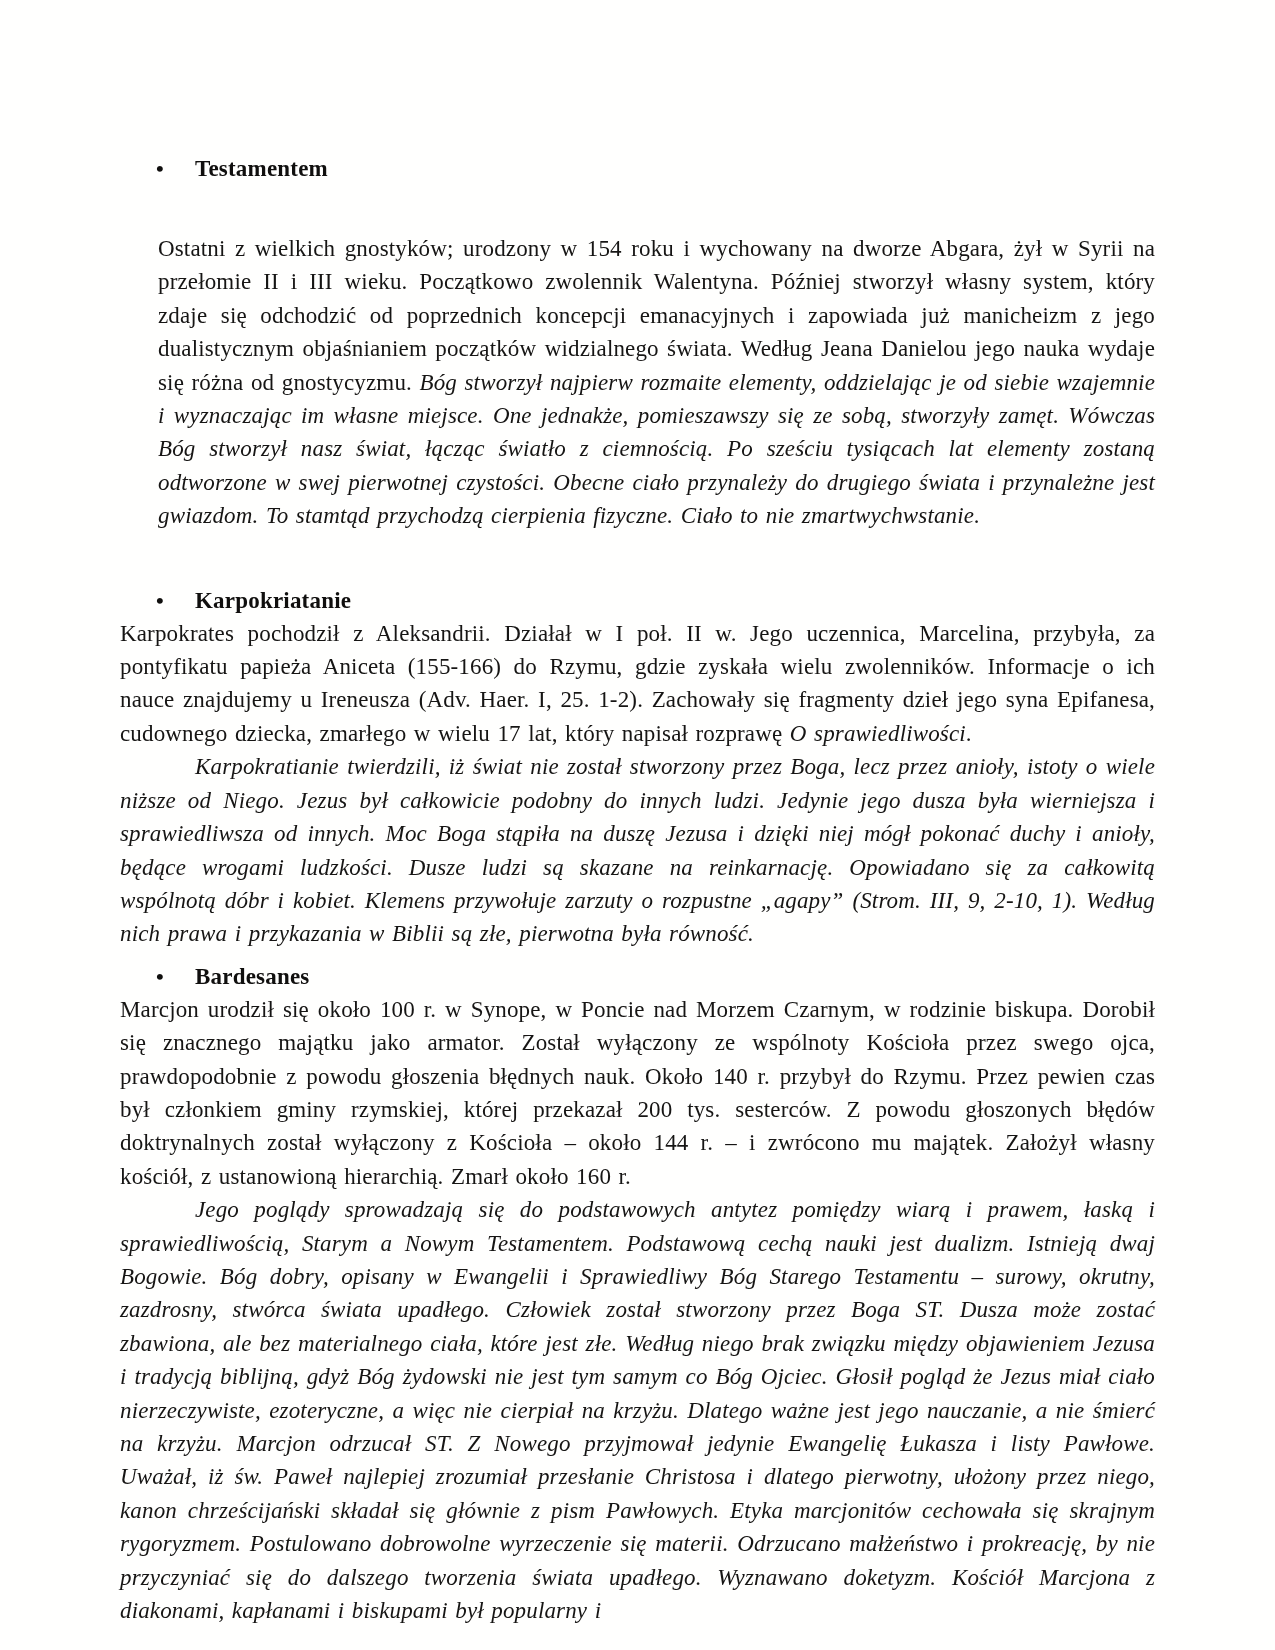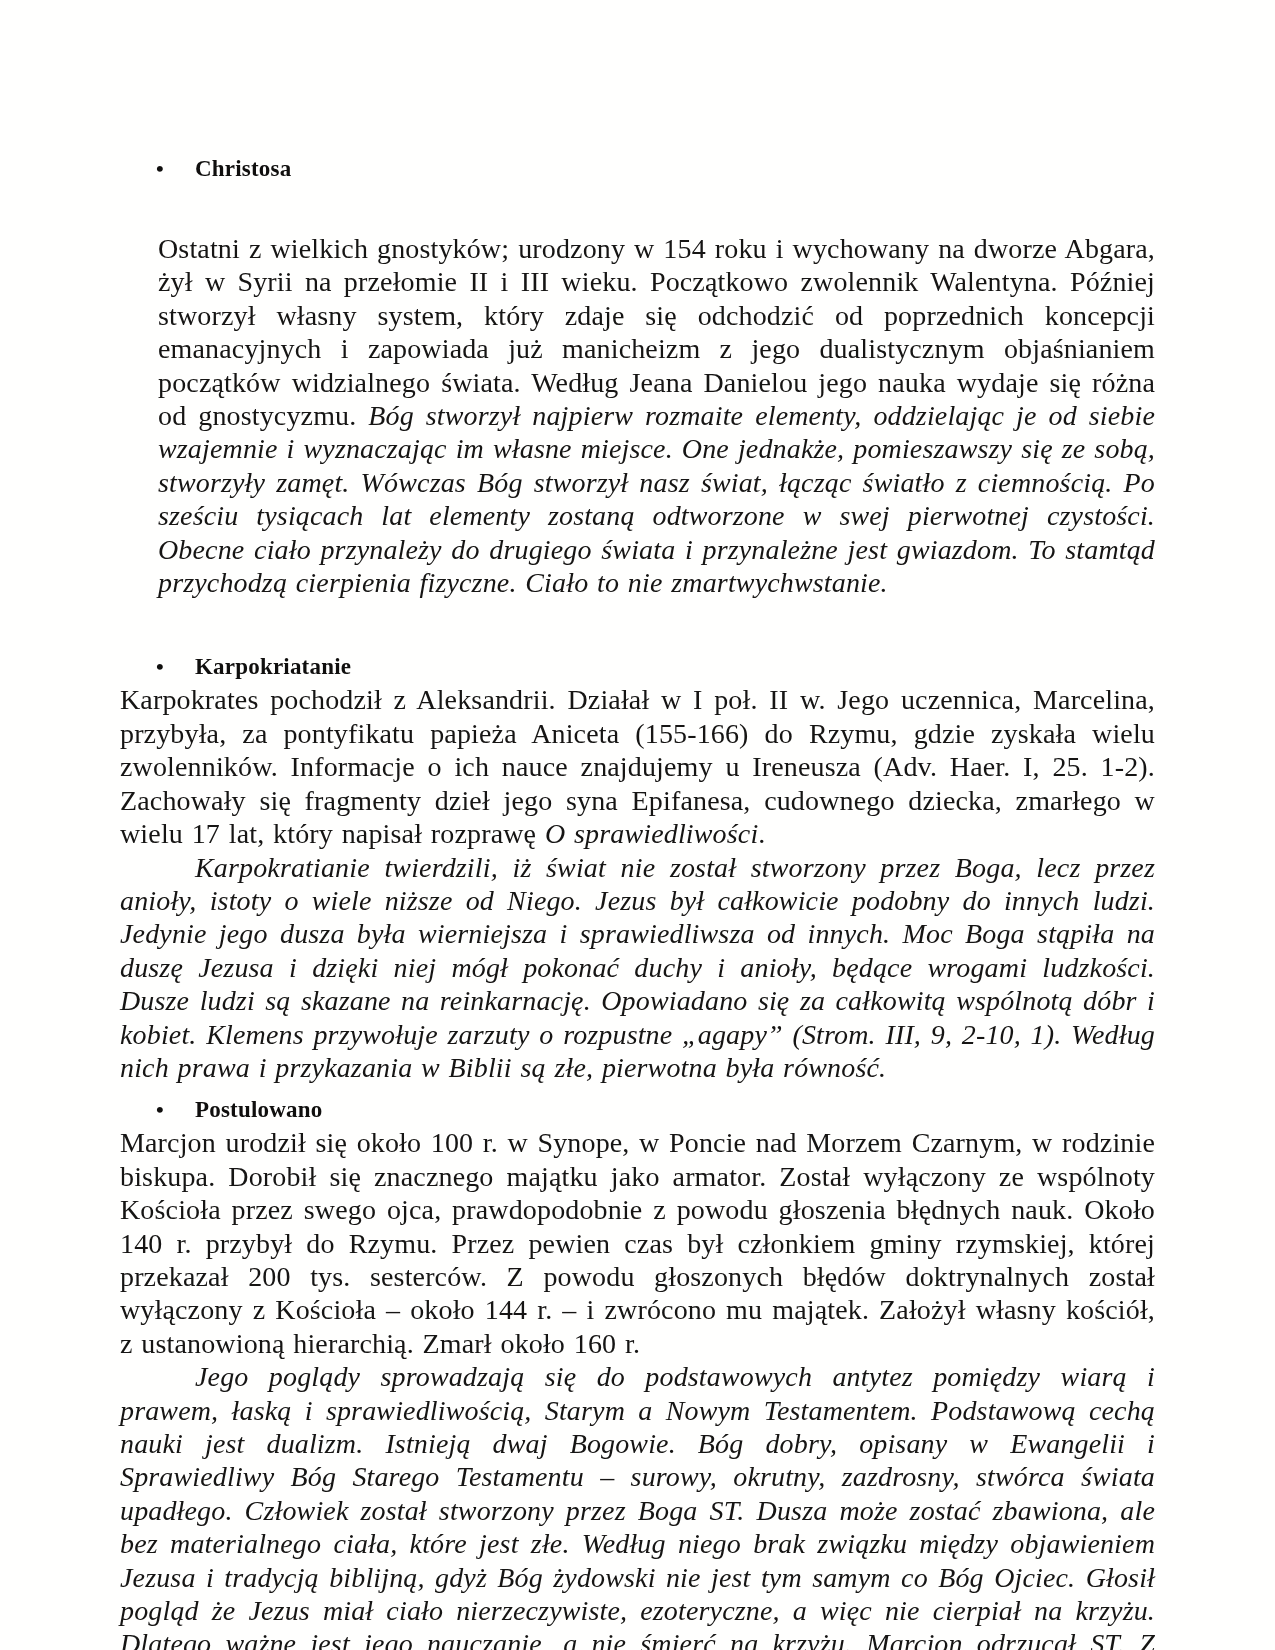--- a/index.html
+++ b/index.html
@@ -34,21 +34,21 @@
   .bullet {
     position: absolute;
     left: 36px;
     top: 0;
     font-size: 22px;
     line-height: 28px;
     color: #100f0e;
   }
   .para {
     margin: 0;
-    font-size: 28px;
+    font-size: 23px;
     line-height: 33.4px;
     letter-spacing: 0.15px;
     word-spacing: 1.6px;
     text-align: justify;
     color: #161514;
   }
   .para .it { font-style: italic; }
   .para-bardesanes {
     margin-left: 38px;
     margin-top: 49px;
@@ -58,21 +58,21 @@
   .indent-first { text-indent: 75px; font-style: italic; }
 </style>
 </head>
 <body>
 
 <div class="page">
 
   <section>
     <div class="heading">
       <span class="bullet">•</span>
-      <span>Christosa</span>
+      <span>Testamentem</span>
     </div>
     <p class="para para-bardesanes">
       <span>Ostatni z wielkich gnostyków; urodzony w 154 roku i wychowany na dworze Abgara, żył w Syrii na przełomie II i III wieku. Początkowo zwolennik Walentyna. Później stworzył własny system, który zdaje się odchodzić od poprzednich koncepcji emanacyjnych i zapowiada już manicheizm z jego dualistycznym objaśnianiem początków widzialnego świata. Według Jeana Danielou jego nauka wydaje się różna od gnostycyzmu. </span><span class="it">Bóg stworzył najpierw rozmaite elementy, oddzielając je od siebie wzajemnie i wyznaczając im własne miejsce. One jednakże, pomieszawszy się ze sobą, stworzyły zamęt. Wówczas Bóg stworzył nasz świat, łącząc światło z ciemnością. Po sześciu tysiącach lat elementy zostaną odtworzone w swej pierwotnej czystości. Obecne ciało przynależy do drugiego świata i przynależne jest gwiazdom. To stamtąd przychodzą cierpienia fizyczne. Ciało to nie zmartwychwstanie.</span>
     </p>
   </section>
 
   <section>
     <div class="heading heading-karpokriatanie">
       <span class="bullet">•</span>
       <span>Karpokriatanie</span>
@@ -81,21 +81,21 @@
       <span>Karpokrates pochodził z Aleksandrii. Działał w I poł. II w. Jego uczennica, Marcelina, przybyła, za pontyfikatu papieża Aniceta (155-166) do Rzymu, gdzie zyskała wielu zwolenników. Informacje o ich nauce znajdujemy u Ireneusza (Adv. Haer. I, 25. 1-2). Zachowały się fragmenty dzieł jego syna Epifanesa, cudownego dziecka, zmarłego w wielu 17 lat, który napisał rozprawę </span><span class="it">O sprawiedliwości</span><span>.</span>
     </p>
     <p class="para indent-first">
       <span>Karpokratianie twierdzili, iż świat nie został stworzony przez Boga, lecz przez anioły, istoty o wiele niższe od Niego. Jezus był całkowicie podobny do innych ludzi. Jedynie jego dusza była wierniejsza i sprawiedliwsza od innych. Moc Boga stąpiła na duszę Jezusa i dzięki niej mógł pokonać duchy i anioły, będące wrogami ludzkości. Dusze ludzi są skazane na reinkarnację. Opowiadano się za całkowitą wspólnotą dóbr i kobiet. Klemens przywołuje zarzuty o rozpustne „agapy” (Strom. III, 9, 2-10, 1). Według nich prawa i przykazania w Biblii są złe, pierwotna była równość.</span>
     </p>
   </section>
 
   <section>
     <div class="heading heading-marcjonici">
       <span class="bullet">•</span>
-      <span>Postulowano</span>
+      <span>Bardesanes</span>
     </div>
     <p class="para">
       <span>Marcjon urodził się około 100 r. w Synope, w Poncie nad Morzem Czarnym, w rodzinie biskupa. Dorobił się znacznego majątku jako armator. Został wyłączony ze wspólnoty Kościoła przez swego ojca, prawdopodobnie z powodu głoszenia błędnych nauk. Około 140 r. przybył do Rzymu. Przez pewien czas był członkiem gminy rzymskiej, której przekazał 200 tys. sesterców. Z powodu głoszonych błędów doktrynalnych został wyłączony z Kościoła – około 144 r. – i zwrócono mu majątek. Założył własny kościół, z ustanowioną hierarchią. Zmarł około 160 r.</span>
     </p>
     <p class="para indent-first">
       <span>Jego poglądy sprowadzają się do podstawowych antytez pomiędzy wiarą i prawem, łaską i sprawiedliwością, Starym a Nowym Testamentem. Podstawową cechą nauki jest dualizm. Istnieją dwaj Bogowie. Bóg dobry, opisany w Ewangelii i Sprawiedliwy Bóg Starego Testamentu – surowy, okrutny, zazdrosny, stwórca świata upadłego. Człowiek został stworzony przez Boga ST. Dusza może zostać zbawiona, ale bez materialnego ciała, które jest złe. Według niego brak związku między objawieniem Jezusa i tradycją biblijną, gdyż Bóg żydowski nie jest tym samym co Bóg Ojciec. Głosił pogląd że Jezus miał ciało nierzeczywiste, ezoteryczne, a więc nie cierpiał na krzyżu. Dlatego ważne jest jego nauczanie, a nie śmierć na krzyżu.  Marcjon odrzucał ST. Z Nowego przyjmował jedynie Ewangelię Łukasza i listy Pawłowe. Uważał, iż św. Paweł najlepiej zrozumiał przesłanie Christosa i dlatego pierwotny, ułożony przez niego, kanon chrześcijański składał się głównie z pism Pawłowych. Etyka marcjonitów cechowała się skrajnym rygoryzmem. Postulowano dobrowolne wyrzeczenie się materii. Odrzucano małżeństwo i prokreację, by nie przyczyniać się do dalszego tworzenia świata upadłego. Wyznawano doketyzm. Kościół Marcjona z diakonami, kapłanami i biskupami był popularny i</span>
     </p>
   </section>
 
 </div>

